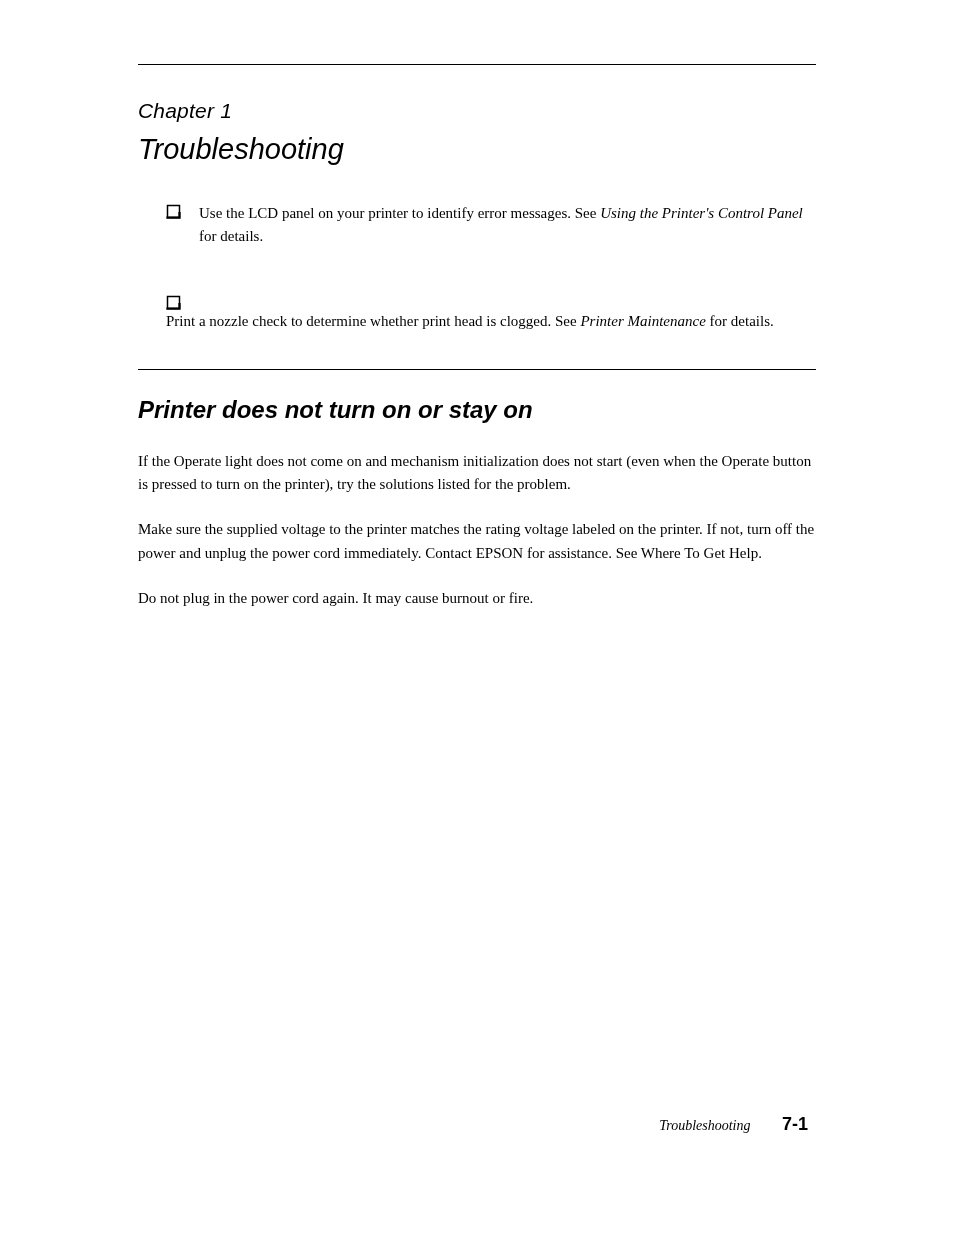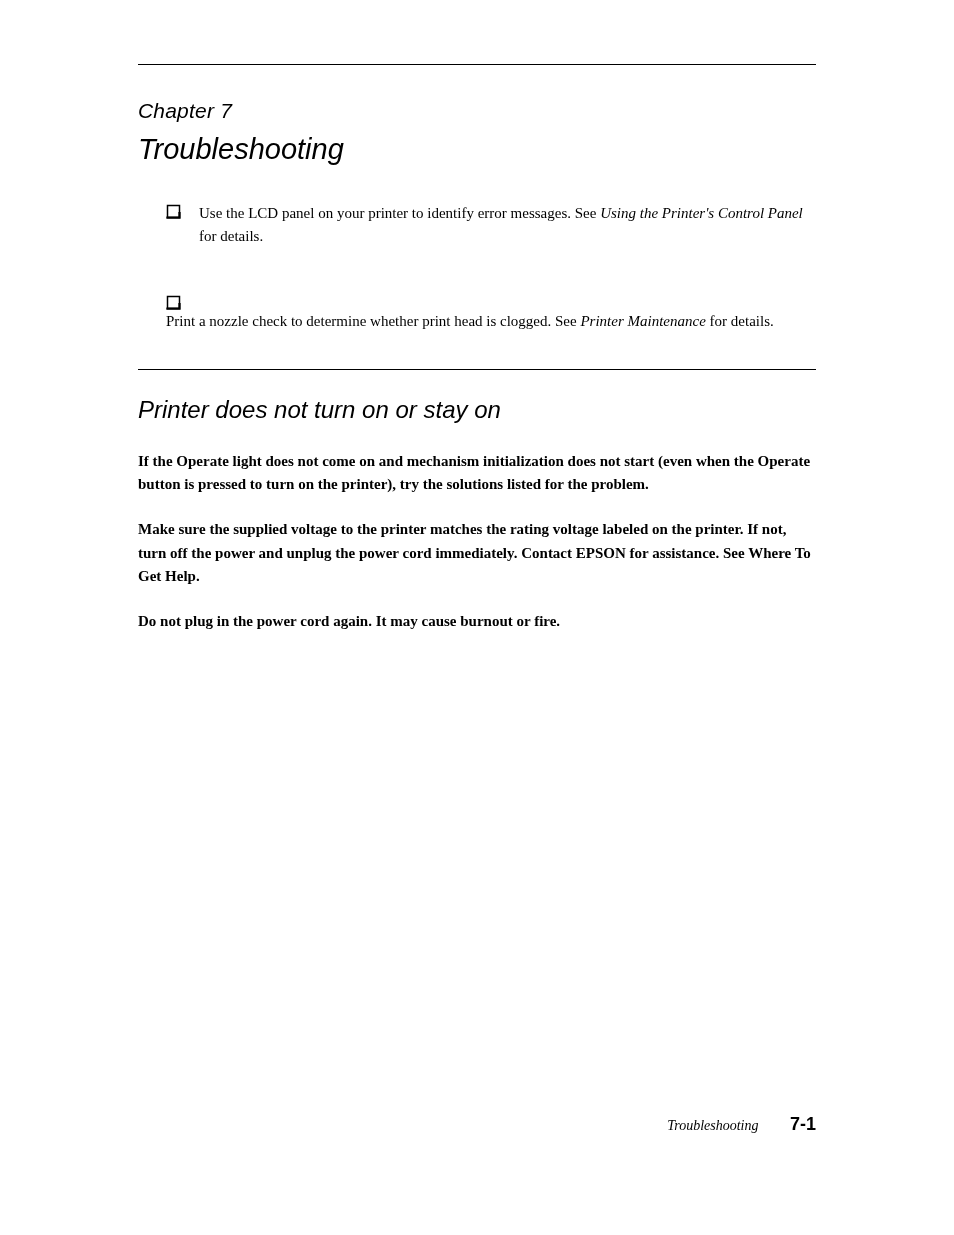--- a/index.html
+++ b/index.html
@@ -62,50 +62,49 @@
       text-align: right;
     }
     .sec-hr {
       border: none;
       border-top: 1.3px solid #000;
       margin: 0;
     }
     .section-title {
       font-family: Arial, Helvetica, sans-serif;
       font-style: italic;
-      font-weight: 400;
+      font-weight: 700;
       font-size: 24px;
       margin: 26px 0 26px 0;
     }
     .body-para {
       line-height: 1.55;
       margin: 0 0 22px 0;
-      font-weight: bold;
     }
     .footer {
       position: absolute;
       bottom: 100px;
-      right: 138px;
+      right: 146px;
       font-style: italic;
       font-size: 14px;
     }
     .page-num {
       font-family: Arial, Helvetica, sans-serif;
       font-weight: 700;
       font-size: 18px;
       font-style: normal;
       margin-left: 28px;
     }
   </style>
 </head>
 <body>
 
 <div class="page">
   <hr class="hr">
-  <div class="chapter-head">Chapter 7</div>
+  <div class="chapter-head">Chapter 1</div>
   <div class="chapter-title">Troubleshooting</div>
 
   <div class="item">
     <span class="bullet-box">
       <svg viewBox="0 0 20 20">
           <path d="M2 2 H18 V18 H2 Z" fill="none" stroke="#000" stroke-width="2"></path>
           <path d="M2 18 H18 V12" fill="none" stroke="#000" stroke-width="3" stroke-linecap="square"></path>
         </svg>
     </span>
     <span class="item-text">

